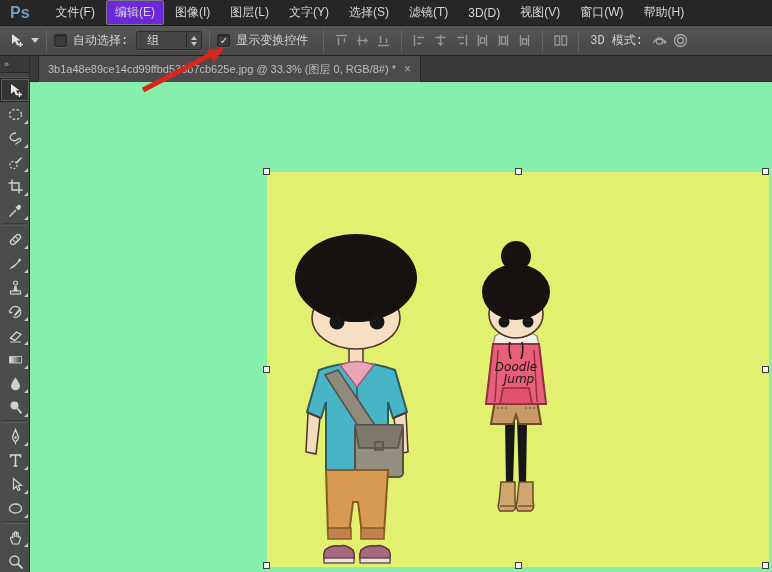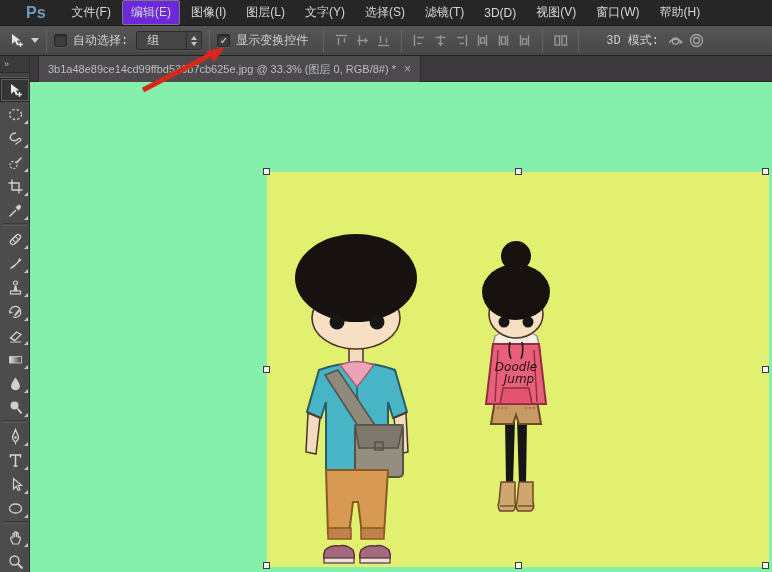--- a/index.html
+++ b/index.html
@@ -7,21 +7,20 @@
   #app {
     position:relative; width:772px; height:572px; overflow:hidden;
     font-family:"Liberation Sans","DejaVu Sans",sans-serif;
     -webkit-font-smoothing:antialiased; user-select:none;
   }
   
   .menubar {
     position:absolute; left:0; top:0; width:772px; height:26px;
     background:#262626; display:flex; align-items:center;
     border-bottom:1px solid #191919;
-    padding-left:16px;
   }
   .ps-logo { color:#6f9cc0; font-weight:bold; font-size:16px; letter-spacing:0; margin:0 16px 0 10px; }
   .menu-item { padding:3px 8px; margin:16px 1px; color:#d6d6d6; font-size:12px; white-space:nowrap; border:1px solid transparent; border-radius:2px; }
   .menu-item.active { background:#6d28d9; border-color:#7a7a7a; }
   
   .optionsbar {
     position:absolute; left:0; top:26px; width:772px; height:30px;
     background:linear-gradient(#565656,#474747);
     border-bottom:1px solid #222; display:flex; align-items:center; color:#cfcfcf; font-size:12px;font-family:Liberation Mono, monospace;
   }
@@ -32,21 +31,21 @@
         box-shadow:inset 0 1px 2px rgba(0,0,0,.55), 0 1px 0 rgba(255,255,255,.08);
         color:#e8e8e8; font-size:11px; line-height:12px; text-align:center; flex:none; }
   .ob-label { margin:0 8px 0 6px; white-space:nowrap; }
   .dropdown { display:flex; align-items:center; width:66px; height:19px; background:#454545;
         border:1px solid #2c2c2c; border-radius:2px; box-shadow:0 1px 0 rgba(255,255,255,.07); }
   .dropdown .val { flex:1; padding-left:10px; font-size:12px; color:#dadada; }
   .spinner { width:15px; height:17px; border-left:1px solid #2c2c2c; display:flex; flex-direction:column; align-items:center; justify-content:center; gap:2px; }
   .tri-up { width:0; height:0; border-left:3.5px solid transparent; border-right:3.5px solid transparent; border-bottom:4px solid #c6c6c6; }
   .tri-dn { width:0; height:0; border-left:3.5px solid transparent; border-right:3.5px solid transparent; border-top:4px solid #c6c6c6; }
   .ob-icon { width:17px; height:17px; margin:0 2px; flex:none; opacity:.85; }
-  .ob-3d-label { margin:0 6px 0 20px; white-space:nowrap; color:#cfcfcf; }
+  .ob-3d-label { margin:0 6px 0 4px; white-space:nowrap; color:#cfcfcf; }
   
   .tabstrip {
     position:absolute; left:30px; top:56px; width:742px; height:26px;
     background:#3b393c; border-bottom:1px solid #2a282b;
   }
   .doc-tab {
     position:absolute; left:8px; top:0; height:26px; max-width:410px;
     background:#4c4a4d; border-right:1px solid #2b292c; border-left:1px solid #2b292c;
     display:flex; align-items:center; padding:0 9px; color:#bdbdbd; font-size:11px; white-space:nowrap;
   }

